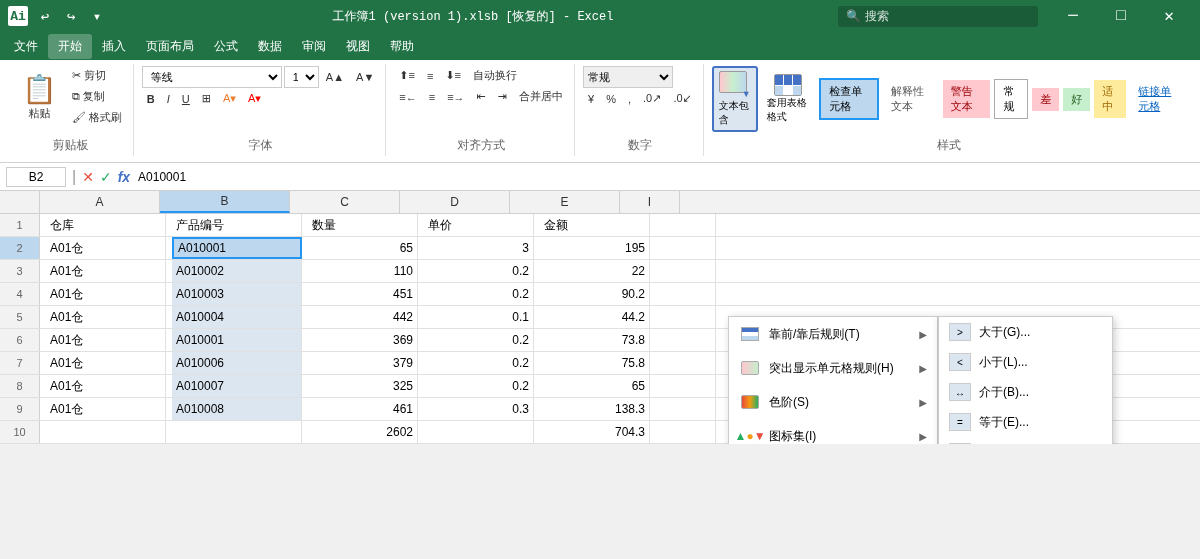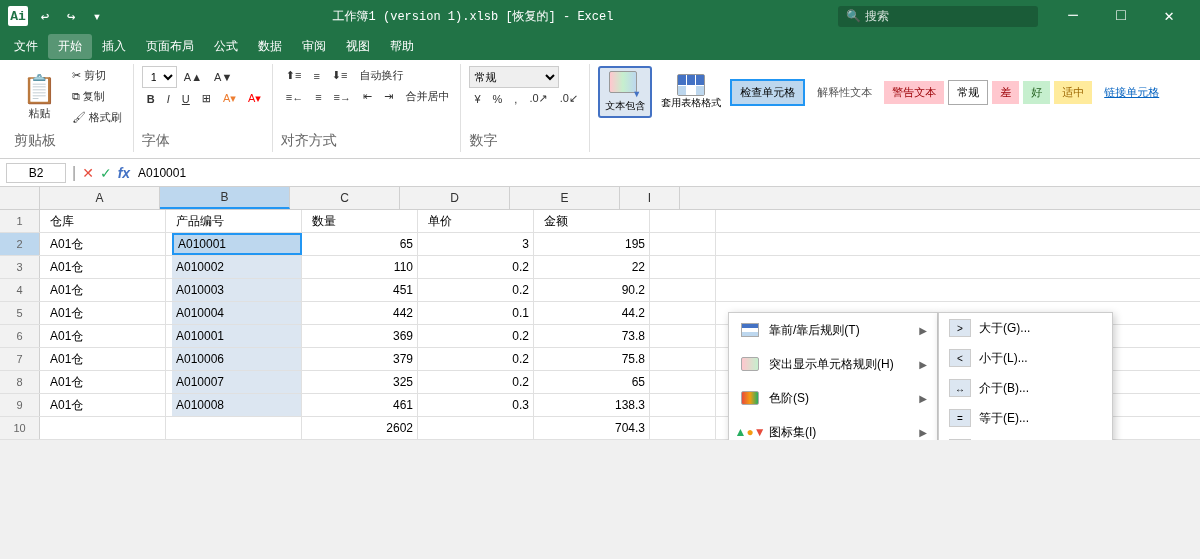--- a/index.html
+++ b/index.html
@@ -55,24 +55,25 @@
     .ribbon-group {
       display: flex;
       flex-direction: column;
       align-items: flex-start;
       border-right: 1px solid #e0e0e0;
       padding: 2px 6px;
       gap: 2px;
     }
     .ribbon-group:last-child { border-right: none; }
     .ribbon-group-label {
-      font-size: 14px;
+      font-size: 12px;
       color: #666;
       margin-top: auto;
       padding-top: 3px;
+      text-align: center;
       width: 100%;
     }
     .ribbon-row { display: flex; align-items: center; gap: 2px; }
     .r-btn-sm {
       display: flex;
       align-items: center;
       gap: 3px;
       padding: 2px 5px;
       cursor: pointer;
       border-radius: 2px;
@@ -325,20 +326,23 @@
           <span>🖌</span>
           <span>格式刷</span>
         </div>
       </div>
     </div>
     <div class="ribbon-group-label">剪贴板</div>
   </div>
 
   <div class="ribbon-group">
     <div class="ribbon-row">
+      <select class="font-select">
+        <option>等线</option>
+      </select>
       <select class="font-size-select">
         <option>11</option>
       </select>
       <div class="r-btn-sm">A▲</div>
       <div class="r-btn-sm">A▼</div>
     </div>
     <div class="ribbon-row">
       <div class="r-btn-sm" style="font-weight:bold;">B</div>
       <div class="r-btn-sm" style="font-style:italic;">I</div>
       <div class="r-btn-sm" style="text-decoration:underline;">U</div>
@@ -405,20 +409,21 @@
       </div>
       <div style="padding:4px 8px; background:#bdd7ee; border:2px solid #2196f3; font-size:11px; cursor:pointer;">检查单元格</div>
       <div style="padding:4px 8px; font-size:11px; cursor:pointer; color:#555;">解释性文本</div>
       <div style="padding:4px 8px; font-size:11px; cursor:pointer; background:#ffc7ce; color:#9c0006;">警告文本</div>
       <div style="padding:4px 8px; font-size:11px; cursor:pointer; border:1px solid #aaa;">常规</div>
       <div style="padding:4px 8px; font-size:11px; cursor:pointer; background:#ffc7ce; color:#9c0006;">差</div>
       <div style="padding:4px 8px; font-size:11px; cursor:pointer; background:#c6efce; color:#276221;">好</div>
       <div style="padding:4px 8px; font-size:11px; cursor:pointer; background:#ffeb9c; color:#9c6500;">适中</div>
       <div style="padding:4px 8px; font-size:11px; cursor:pointer; color:#0563c1; text-decoration:underline;">链接单元格</div>
     </div>
+    <div class="ribbon-group-label">样式</div>
   </div>
 </div>
 
 <div class="formula-bar">
   <input class="cell-ref" type="text" value="B2" style="">
   <span style="color:#999; font-size:16px; padding:0 2px;">|</span>
   <div class="formula-icons">
     <span style="color:#e74c3c;">✕</span>
     <span style="color:#27ae60;">✓</span>
     <span style="color:#4472c4; font-style:italic; font-weight:bold;">fx</span>

